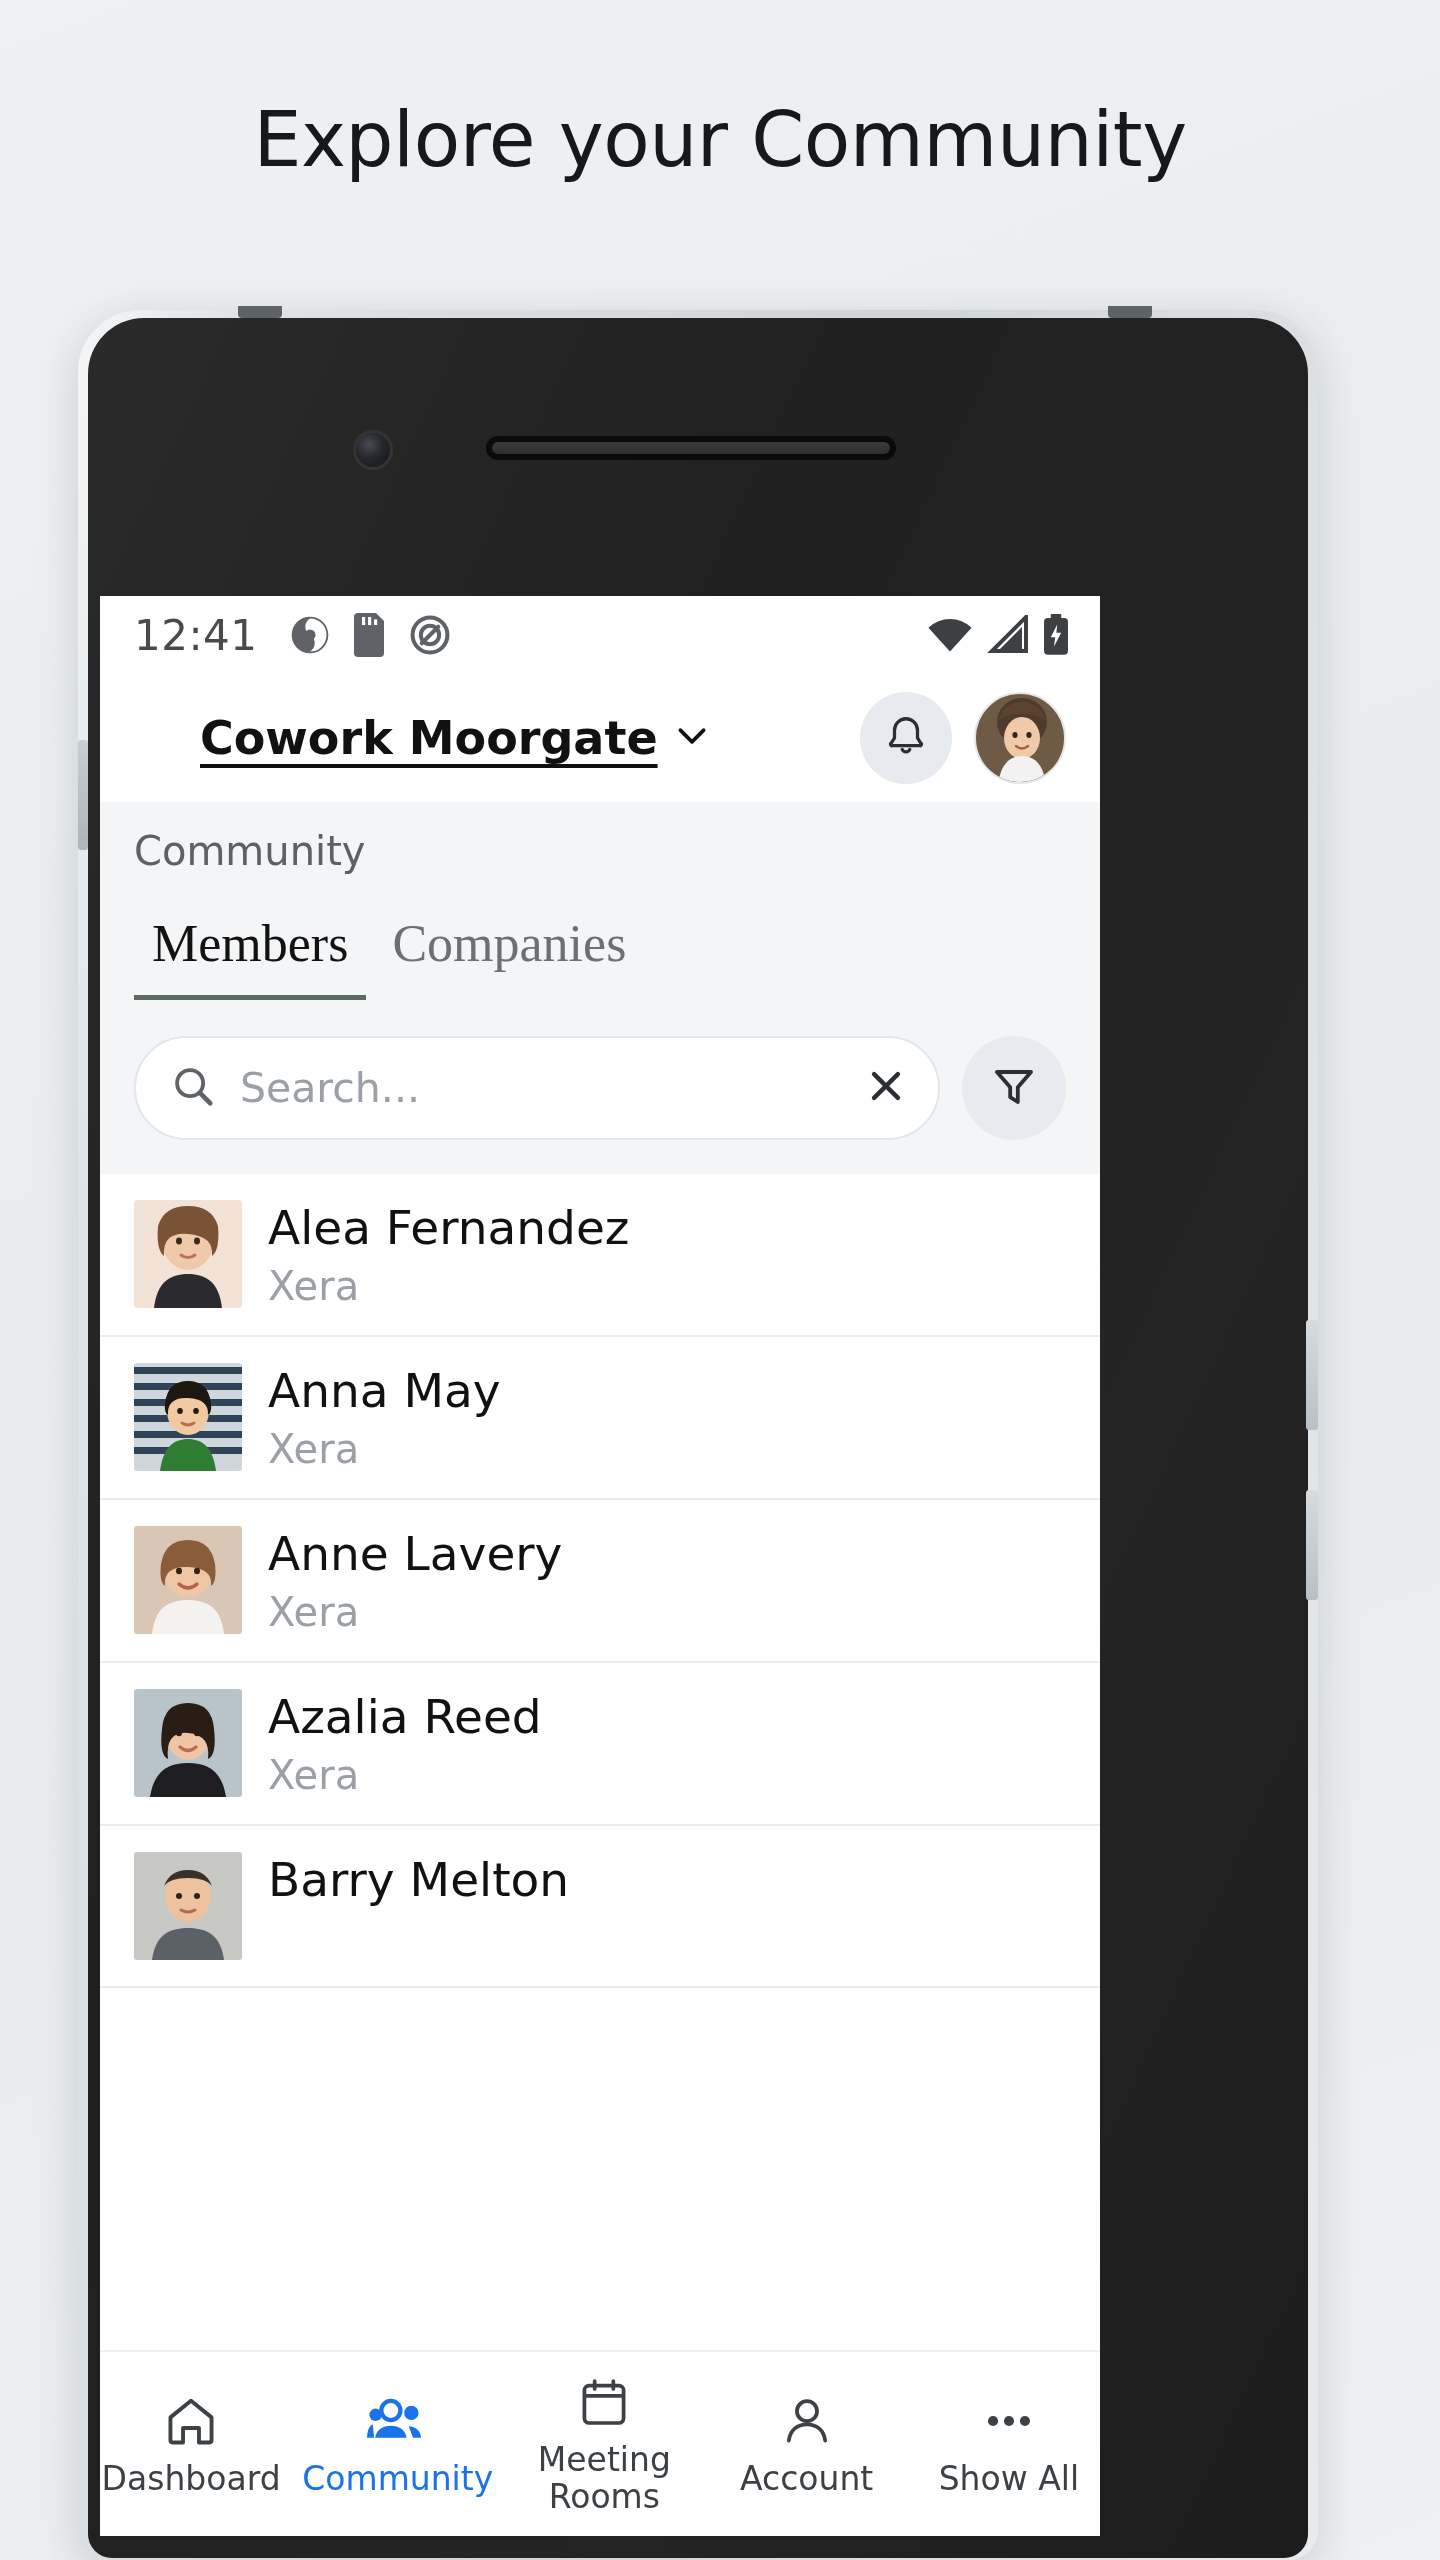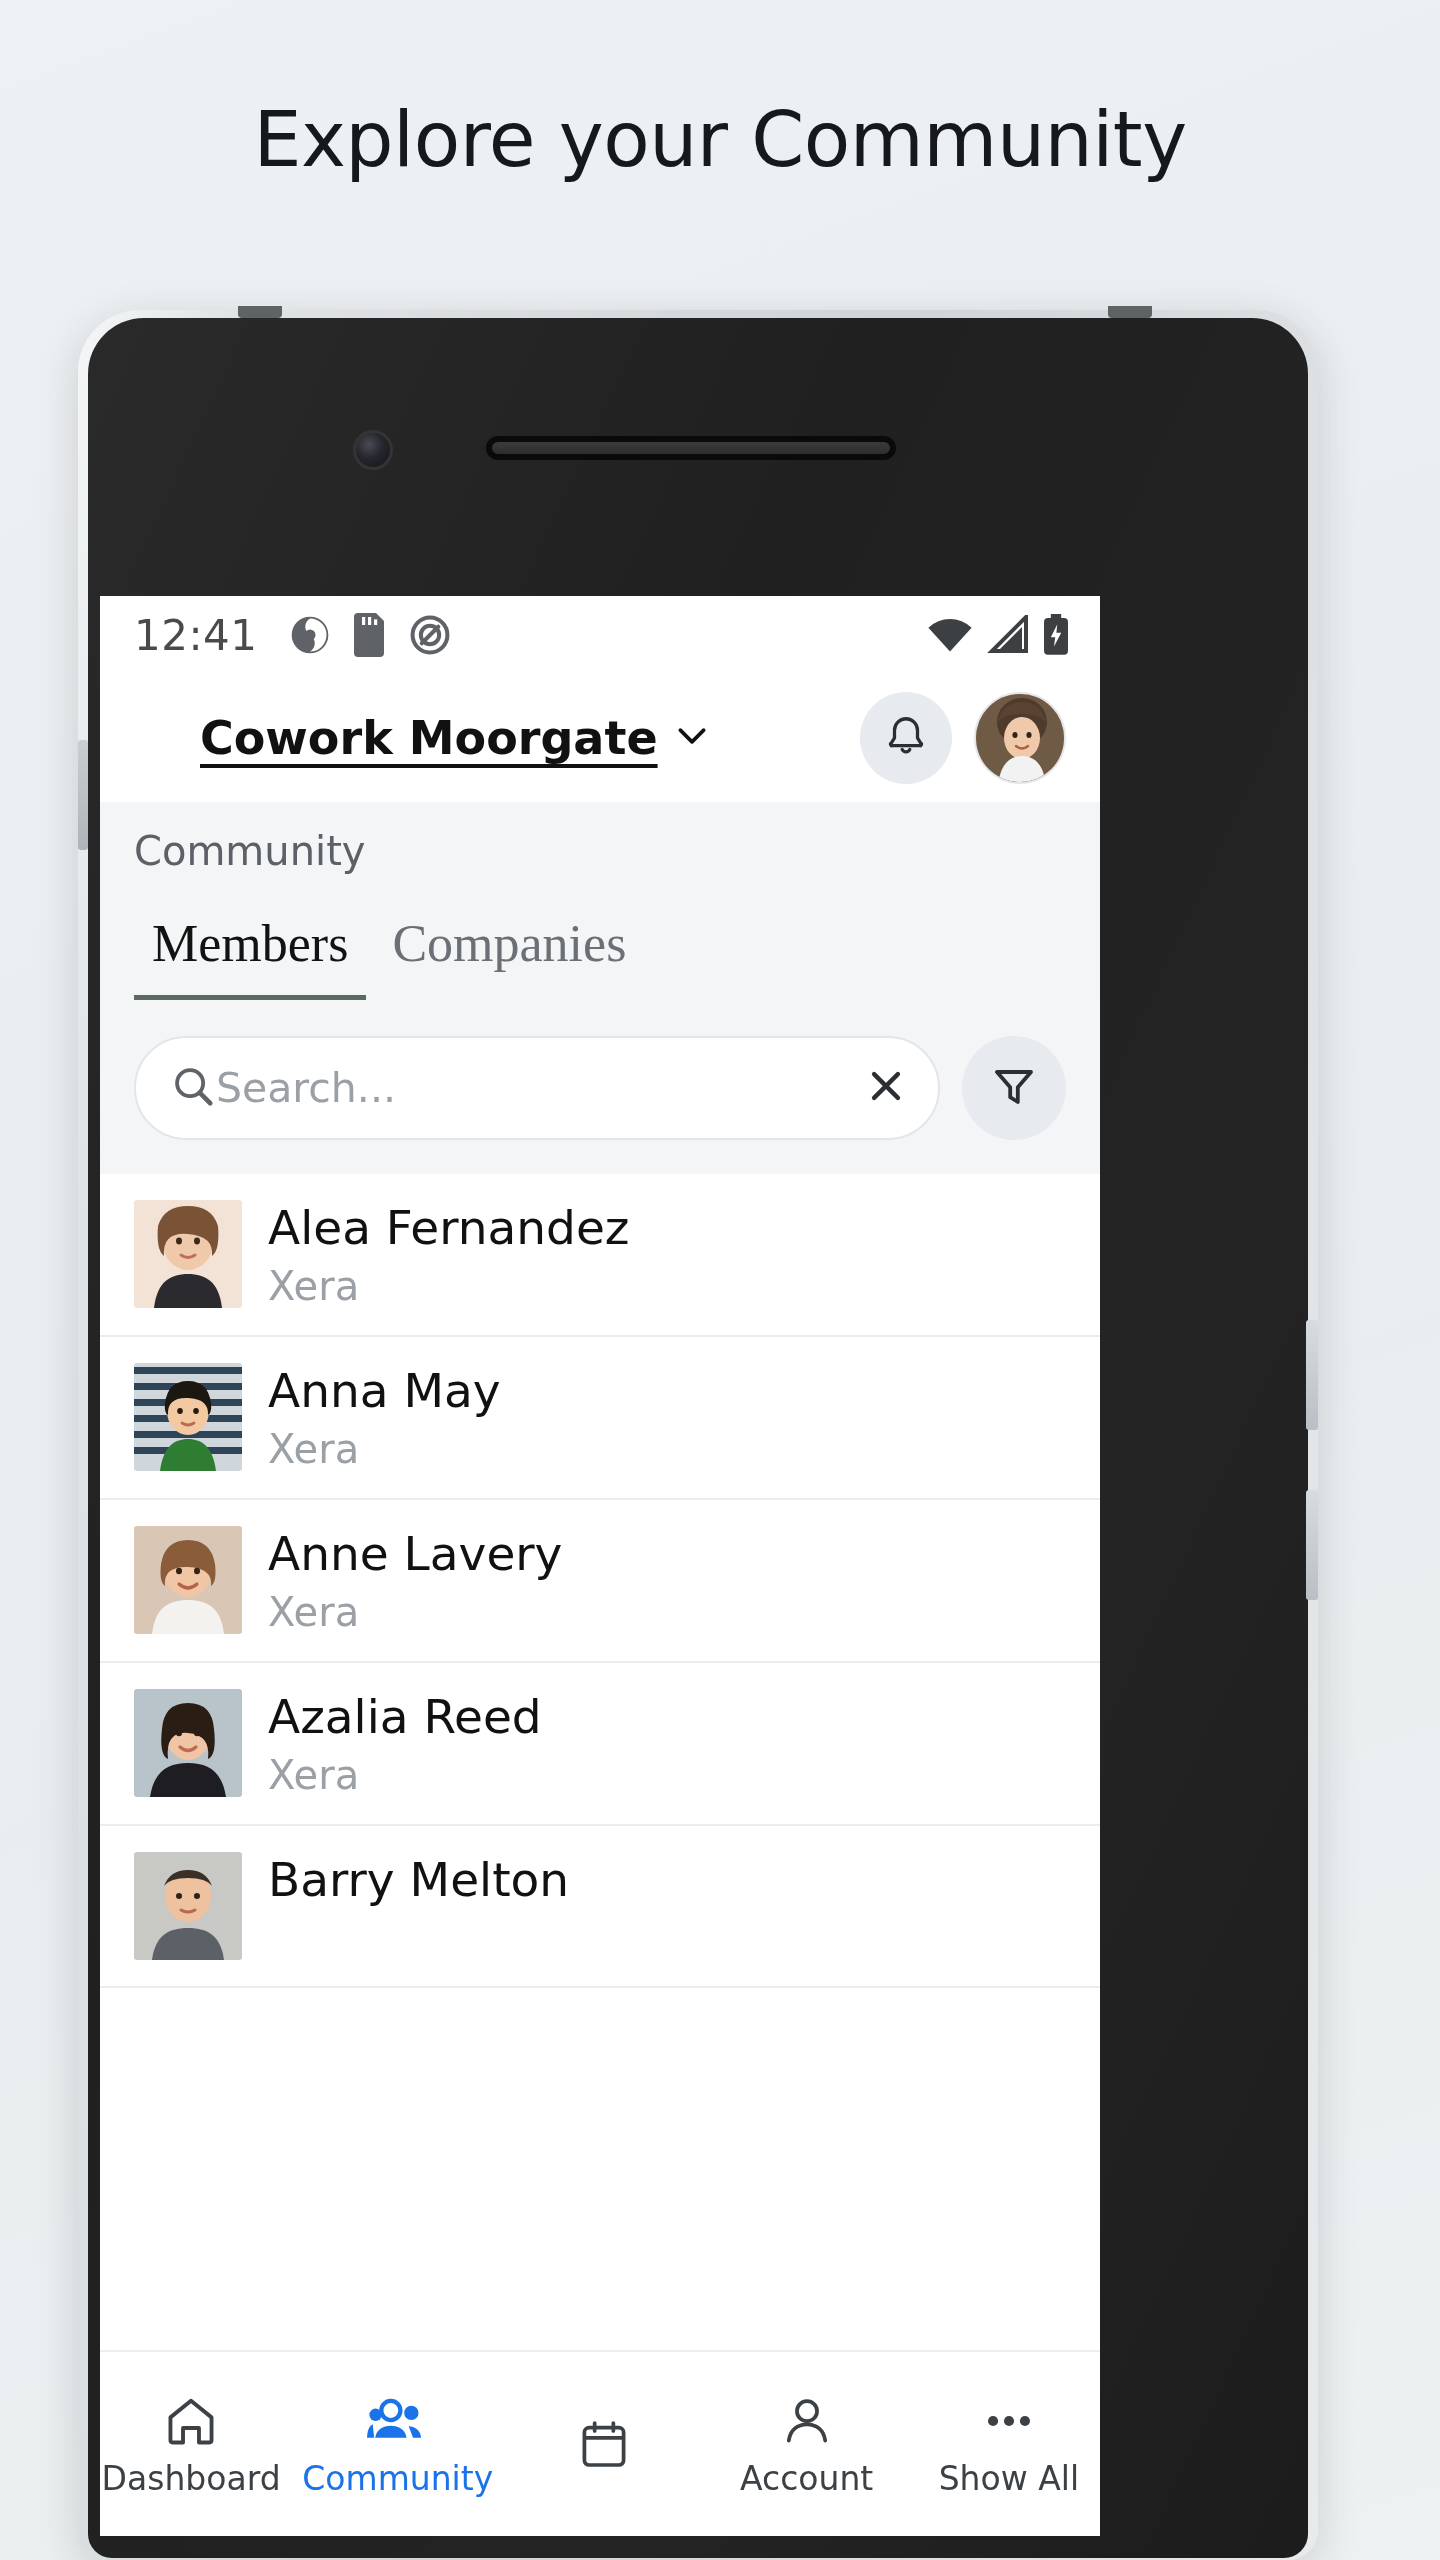--- a/index.html
+++ b/index.html
@@ -162,20 +162,21 @@
     display: flex; align-items: center; gap: 22px;
     padding: 36px 34px 34px 34px;
   }
   .search-box {
     flex: 1; height: 104px;
     background: #ffffff;
     border: 2px solid #e2e6ea;
     border-radius: 52px;
     display: flex; align-items: center;
     padding: 0 30px 0 34px;
+    gap: 24px;
   }
   .search-input {
     flex: 1; border: none; outline: none;
     font-size: 41px; color: #8e959b;
     background: transparent;
     font-family: "DejaVu Sans", sans-serif;
   }
   .search-input::placeholder { color: #9aa0a6; }
   .clear-x { cursor: pointer; display:block; }
   .filter-btn {
@@ -492,20 +493,22 @@
       </div>
 
       <div class="nav-item">
         <span class="nav-ico">
           <svg width="56" height="58" viewBox="0 0 24 24">
             <rect x="3.6" y="5" width="16.8" height="16" rx="2" fill="none" stroke="#3c4146" stroke-width="1.6"></rect>
             <path d="M3.6 9.4h16.8" stroke="#3c4146" stroke-width="1.6"></path>
             <path d="M8 3v3.4M16 3v3.4" stroke="#3c4146" stroke-width="1.6" stroke-linecap="round"></path>
           </svg>
         </span>
+        <span class="nav-label">Meeting
+Rooms</span>
       </div>
 
       <div class="nav-item">
         <span class="nav-ico">
           <svg width="56" height="58" viewBox="0 0 24 24">
             <circle cx="12" cy="7.8" r="4.3" fill="none" stroke="#3c4146" stroke-width="1.6"></circle>
             <path d="M4.2 20.4c.6-4.6 3.8-7 7.8-7s7.2 2.4 7.8 7" fill="none" stroke="#3c4146" stroke-width="1.6" stroke-linecap="round"></path>
           </svg>
         </span>
         <span class="nav-label">Account</span>

